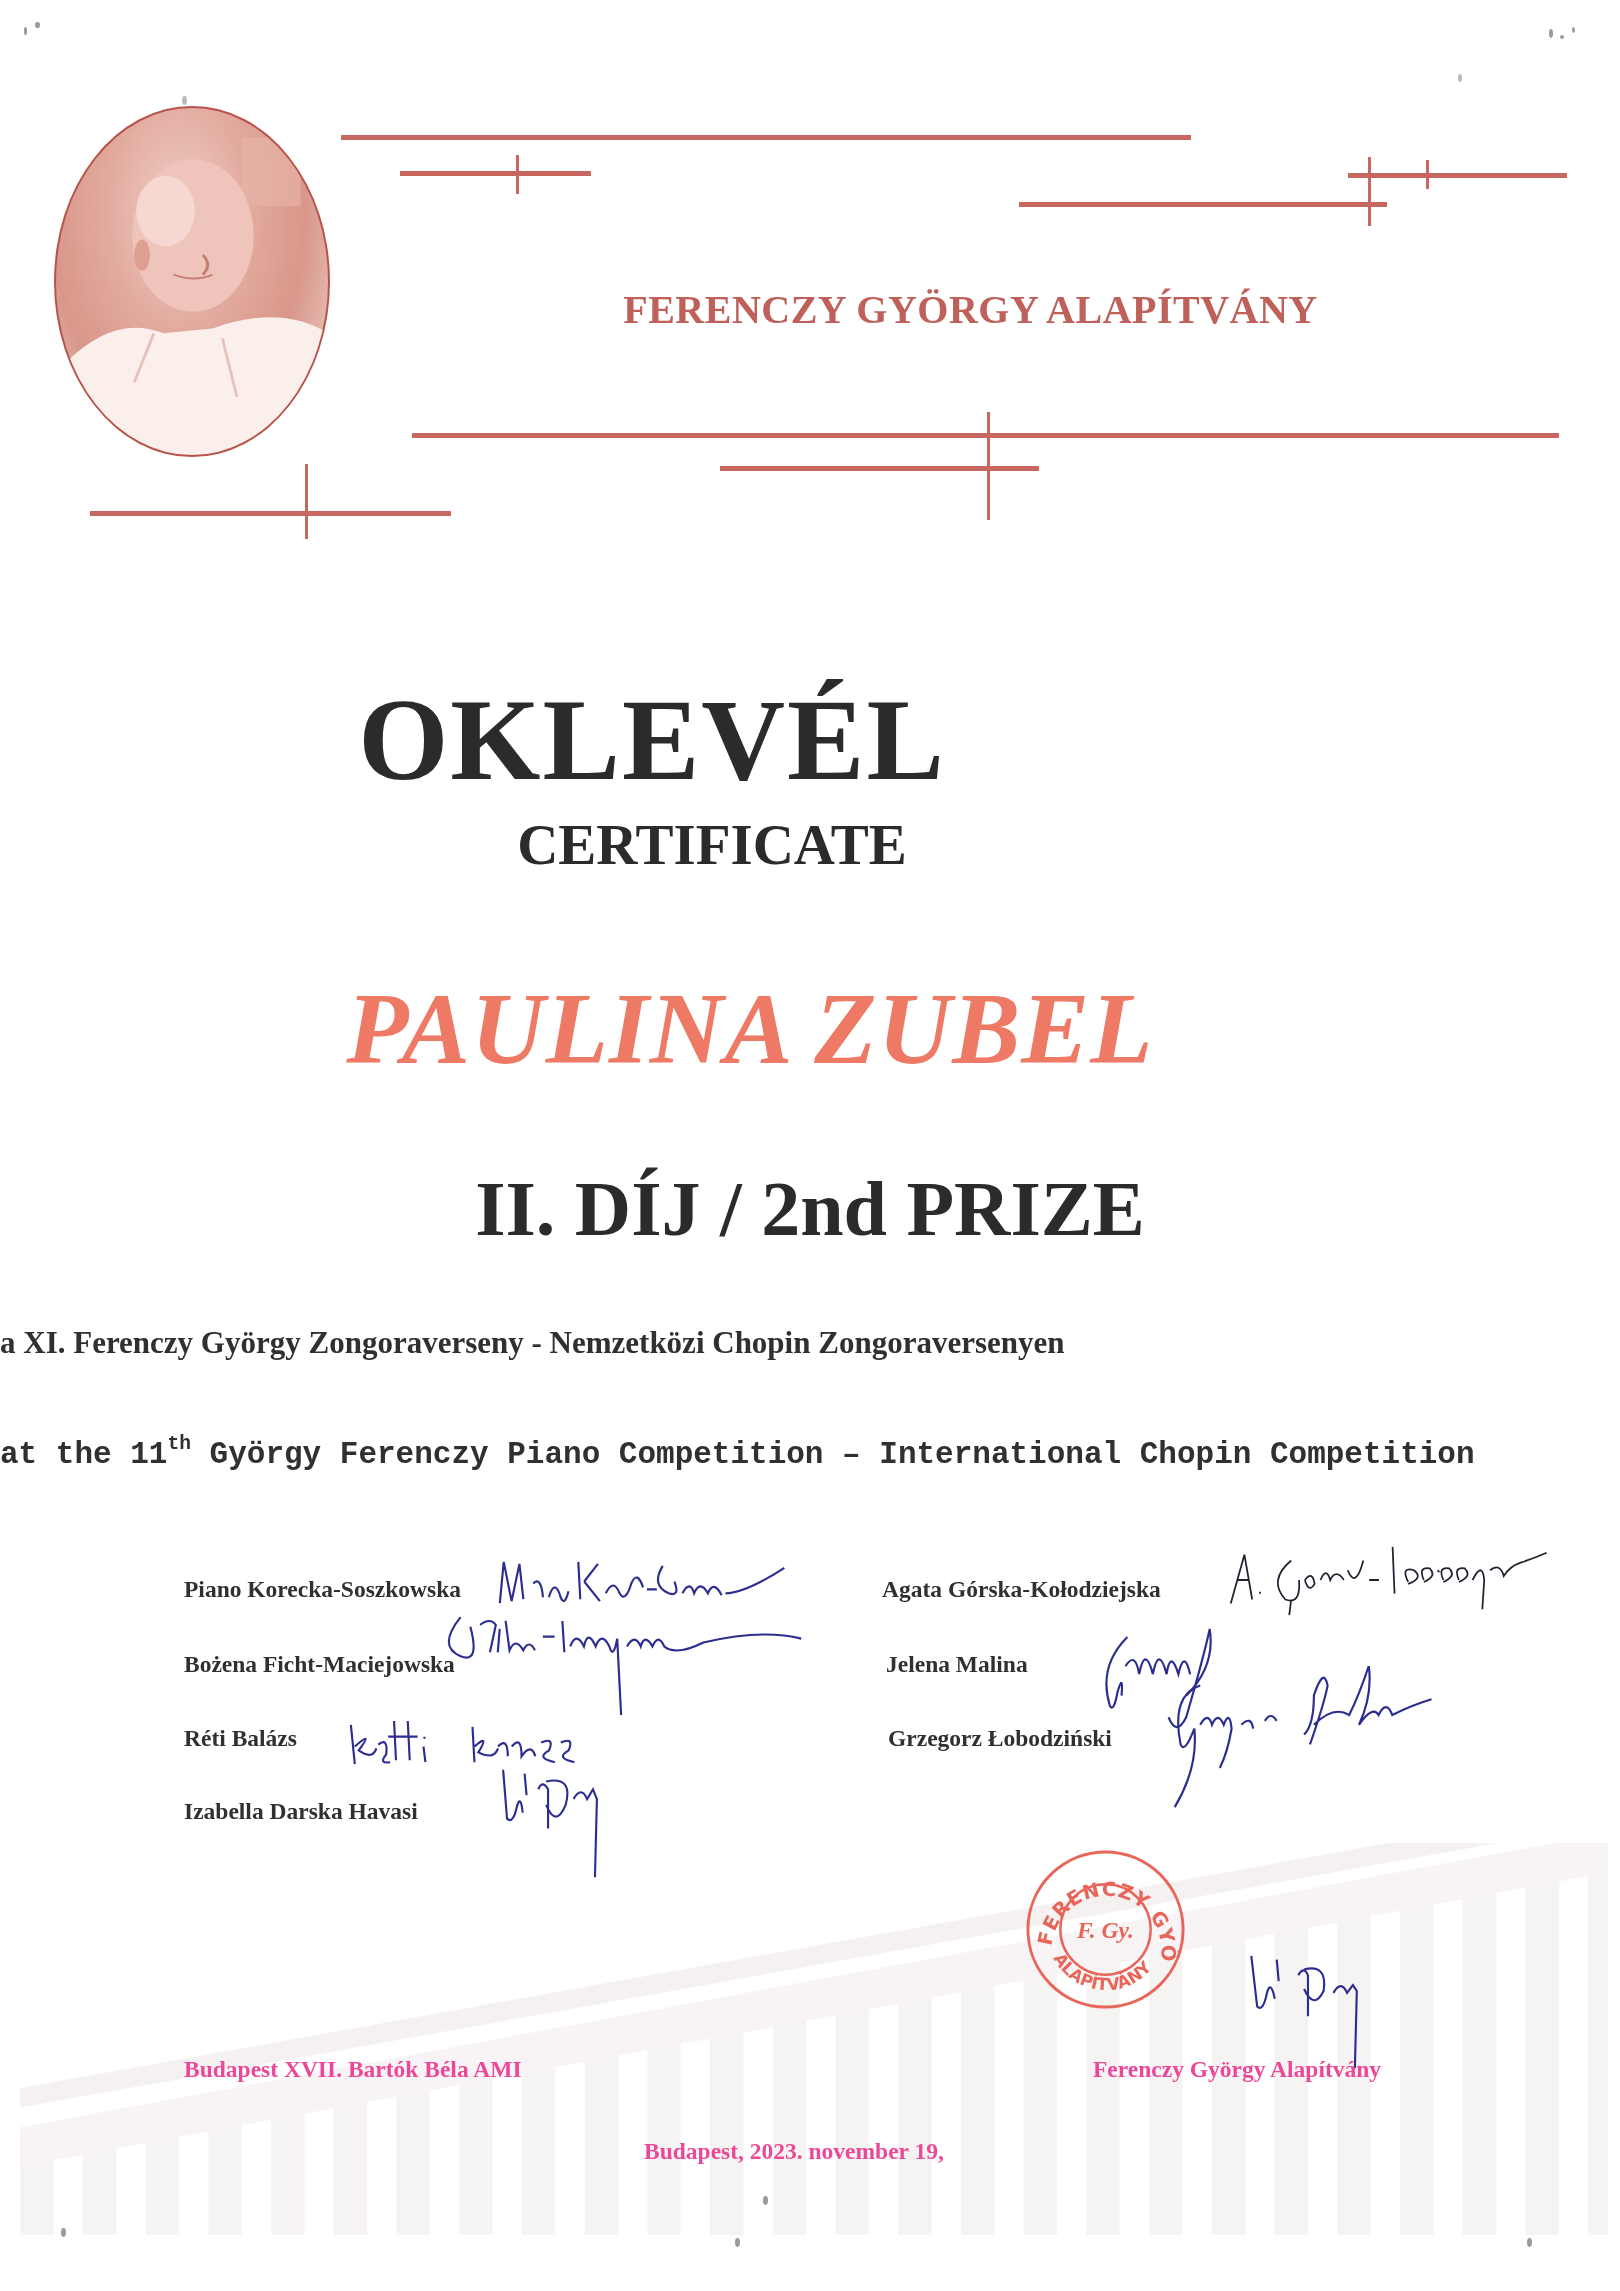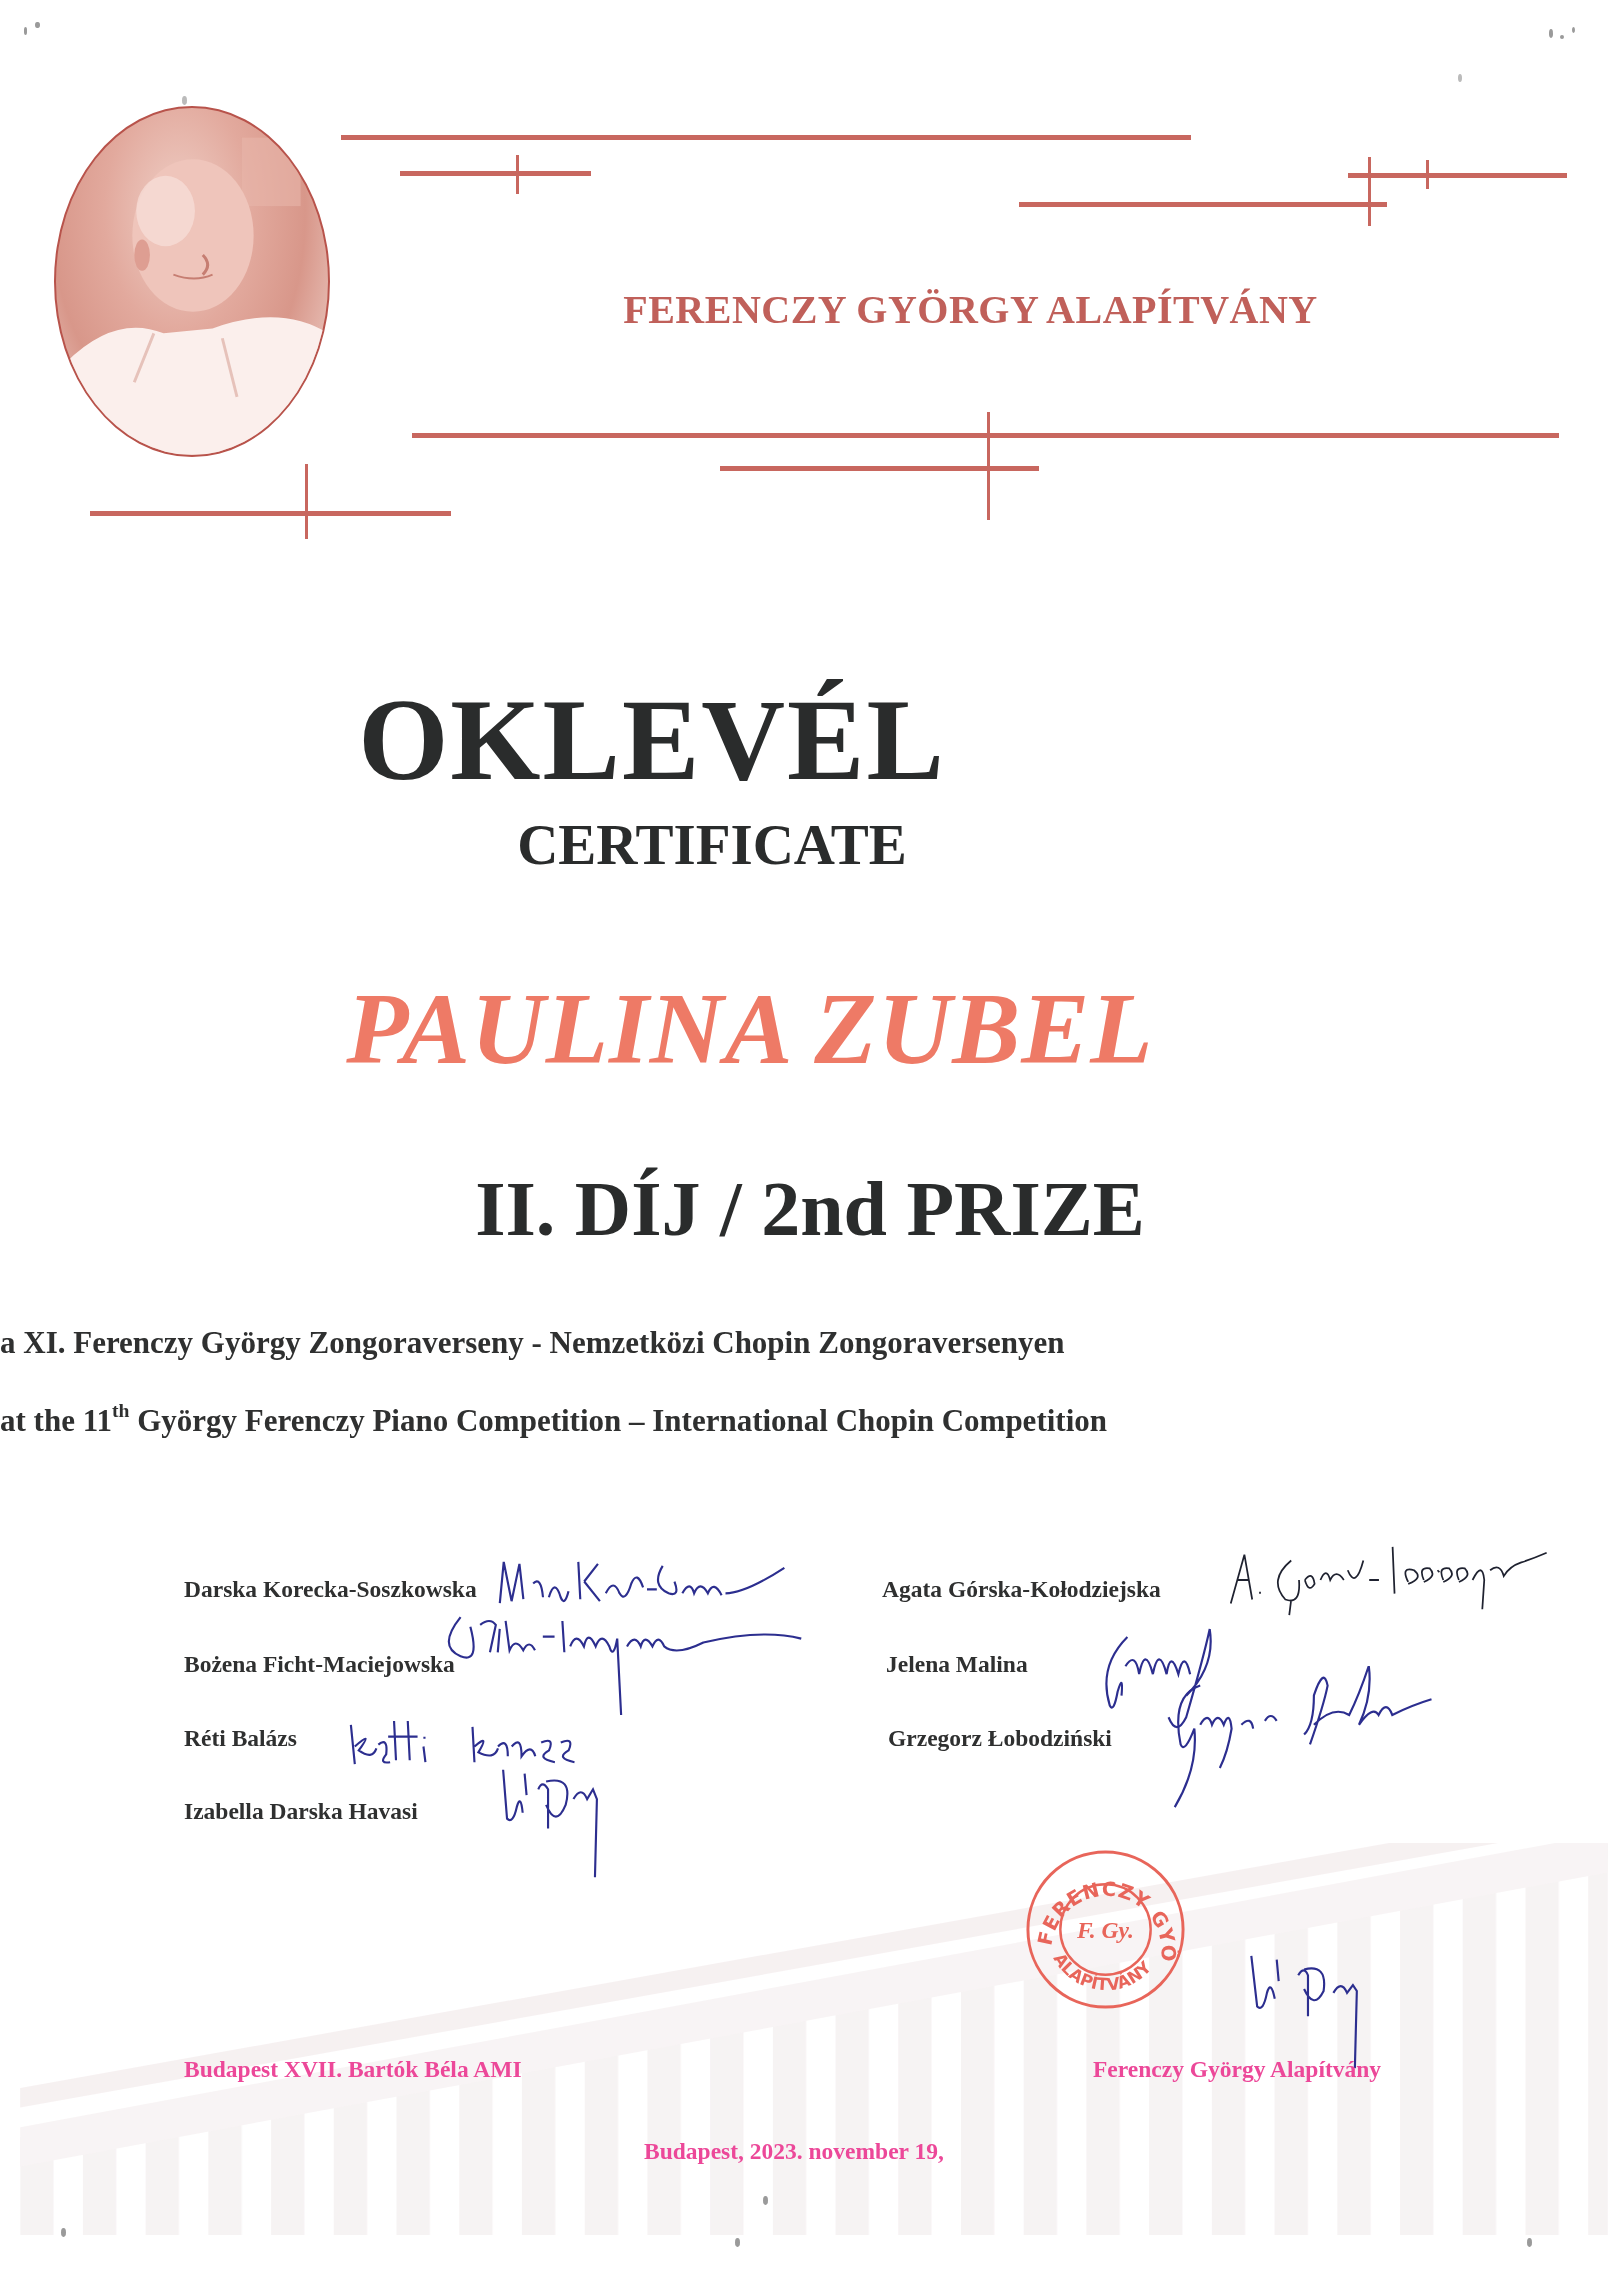--- a/index.html
+++ b/index.html
@@ -115,23 +115,23 @@
 <div class="line vline" style="left:305px;top:464px;height:75px;"></div>
 
 <div class="header-title">FERENCZY GYÖRGY ALAPÍTVÁNY</div>
 
 <div class="title-main">OKLEVÉL</div>
 <div class="title-sub">CERTIFICATE</div>
 <div class="recipient">PAULINA ZUBEL</div>
 <div class="prize">II. DÍJ / 2nd PRIZE</div>
 
 <div class="event" style="top:1325px;">a XI. Ferenczy György Zongoraverseny - Nemzetközi Chopin Zongoraversenyen</div>
-<div class="event" style="top:1400px;"><span>at the 11</span><sup>th</sup><span> György Ferenczy Piano Competition – International Chopin Competition</span></div>
+<div class="event" style="top:1433px;font-family:Liberation Mono, monospace;"><span>at the 11</span><sup>th</sup><span> György Ferenczy Piano Competition – International Chopin Competition</span></div>
 
-<div class="jury-name" style="left:184px;top:1576px;">Darska Korecka-Soszkowska</div>
+<div class="jury-name" style="left:184px;top:1576px;">Piano Korecka-Soszkowska</div>
 <div class="jury-name" style="left:184px;top:1651px;">Bożena Ficht-Maciejowska</div>
 <div class="jury-name" style="left:184px;top:1725px;">Réti Balázs</div>
 <div class="jury-name" style="left:184px;top:1798px;">Izabella Darska Havasi</div>
 
 <div class="jury-name" style="left:882px;top:1576px;">Agata Górska-Kołodziejska</div>
 <div class="jury-name" style="left:886px;top:1651px;">Jelena Malina</div>
 <div class="jury-name" style="left:888px;top:1725px;">Grzegorz Łobodziński</div>
 
 <svg class="sig" style="left:490px;top:1554px;" width="314" height="59" viewBox="0 0 320 60">
   <path d="M10 50 L14 8 L22 48 L30 10 L34 46 M44 30 q8 -8 10 14 M60 44 q6 -20 12 0 q4 10 8 -6 M90 8 L92 46 M96 28 L110 10 M96 28 L112 48 M118 40 q8 -16 14 0 q6 10 12 -10 q6 -14 12 4 M160 36 h10 M176 12 q-12 20 6 28 q12 4 6 -12 M196 40 q8 -14 12 0 q6 -14 14 0 q6 -14 14 2 M240 40 q20 0 60 -26" stroke="#2c2e8f" stroke-width="2.2" fill="none"></path>

